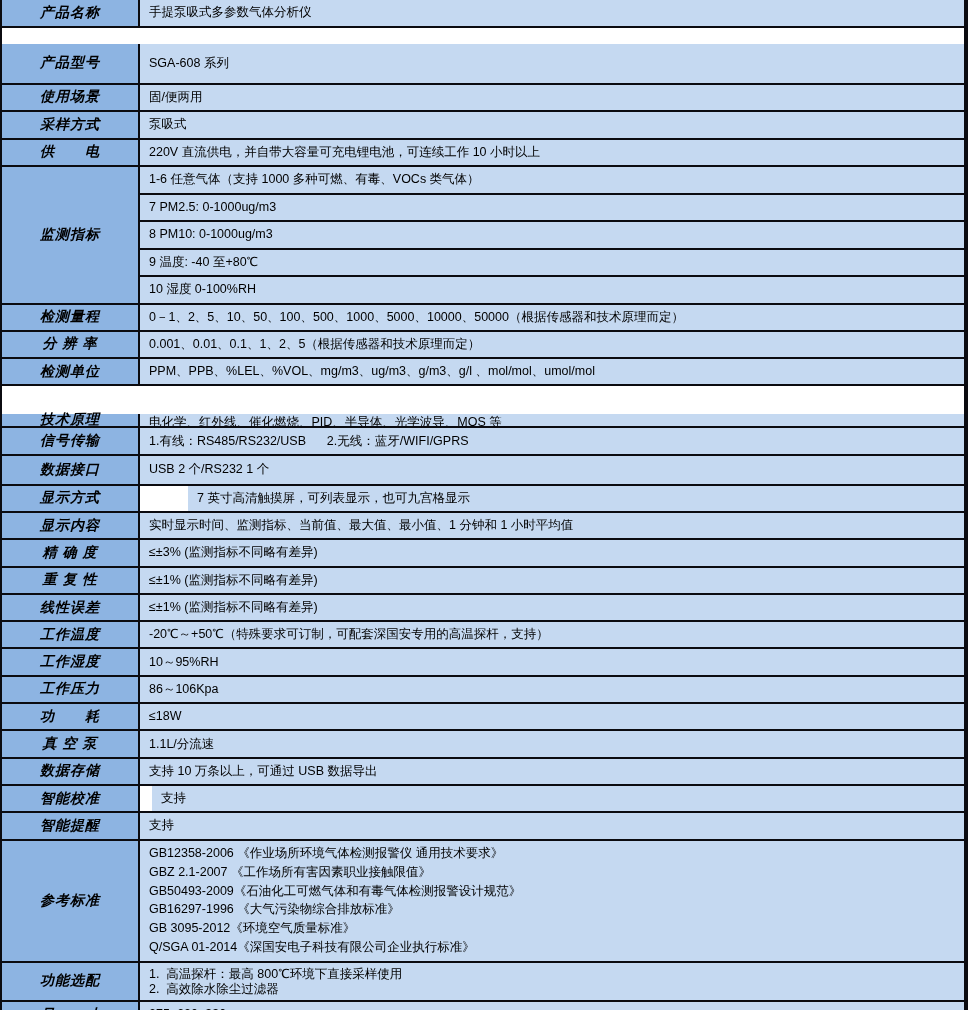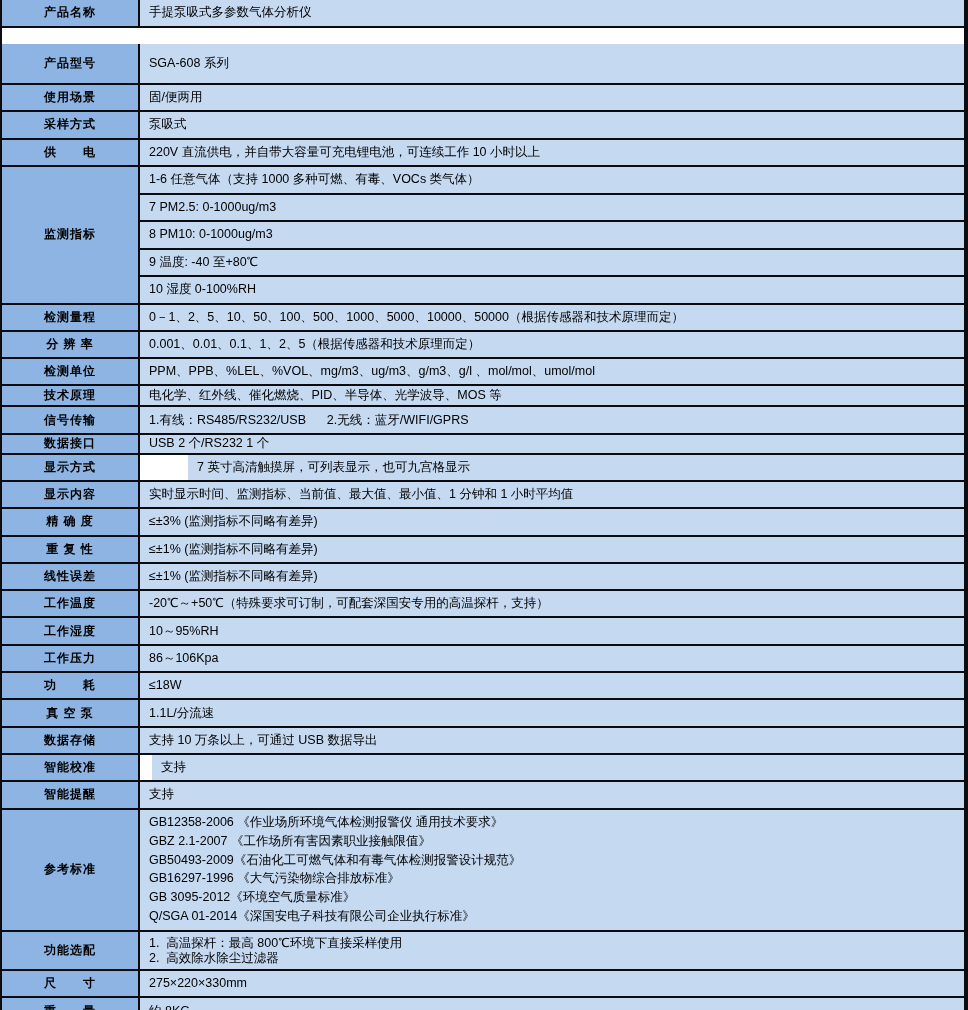--- a/index.html
+++ b/index.html
@@ -10,21 +10,22 @@
     border-right:4px solid var(--border,#0b0b10);
     display:flex;flex-direction:column;
   }
   .row{display:flex;box-sizing:border-box;border-bottom:2px solid var(--border,#0b0b10);flex:0 0 auto;}
   .row:last-child{border-bottom-width:2px;}
   .label-cell{
     width:138px;flex:0 0 138px;box-sizing:border-box;
     background:var(--label-bg,#8db4e2);
     border-right:2px solid var(--border,#0b0b10);
     display:flex;align-items:center;justify-content:center;
-    font-size:12px;font-weight:bold;letter-spacing:1px;white-space:pre;
+    font-size:14px;font-weight:bold;letter-spacing:1px;white-space:pre;
+    font-style:italic;
   }
   .value-col{
     flex:1 1 auto;box-sizing:border-box;
     background:var(--value-bg,#c5d9f1);
     display:flex;flex-direction:column;justify-content:center;min-width:0;
   }
   .value-line{
     padding-left:9px;white-space:pre;overflow:hidden;
     font-family:Liberation Sans, sans-serif;
     font-size:12.5px;line-height:1.35;
@@ -91,33 +92,33 @@
       <div class="value-col">
         <div class="value-line">0.001、0.01、0.1、1、2、5（根据传感器和技术原理而定）</div>
       </div>
     </div>
     <div class="row" style="height: 27.3px;">
       <div class="label-cell">检测单位</div>
       <div class="value-col">
         <div class="value-line">PPM、PPB、%LEL、%VOL、mg/m3、ug/m3、g/m3、g/l 、mol/mol、umol/mol</div>
       </div>
     </div>
-    <div class="row" style="height: 21px;">
+    <div class="row" style="height: 14px; margin-top: 28px;">
       <div class="label-cell">技术原理</div>
       <div class="value-col">
         <div class="value-line">电化学、红外线、催化燃烧、PID、半导体、光学波导、MOS 等</div>
       </div>
     </div>
     <div class="row" style="height: 27.3px;">
       <div class="label-cell">信号传输</div>
       <div class="value-col">
         <div class="value-line">1.有线：RS485/RS232/USB      2.无线：蓝牙/WIFI/GPRS</div>
       </div>
     </div>
-    <div class="row" style="height: 20px;">
+    <div class="row" style="height: 30px;">
       <div class="label-cell">数据接口</div>
       <div class="value-col">
         <div class="value-line">USB 2 个/RS232 1 个</div>
       </div>
     </div>
     <div class="row" style="height: 27.3px; gap: 48px;">
       <div class="label-cell">显示方式</div>
       <div class="value-col">
         <div class="value-line">7 英寸高清触摸屏，可列表显示，也可九宫格显示</div>
       </div>

